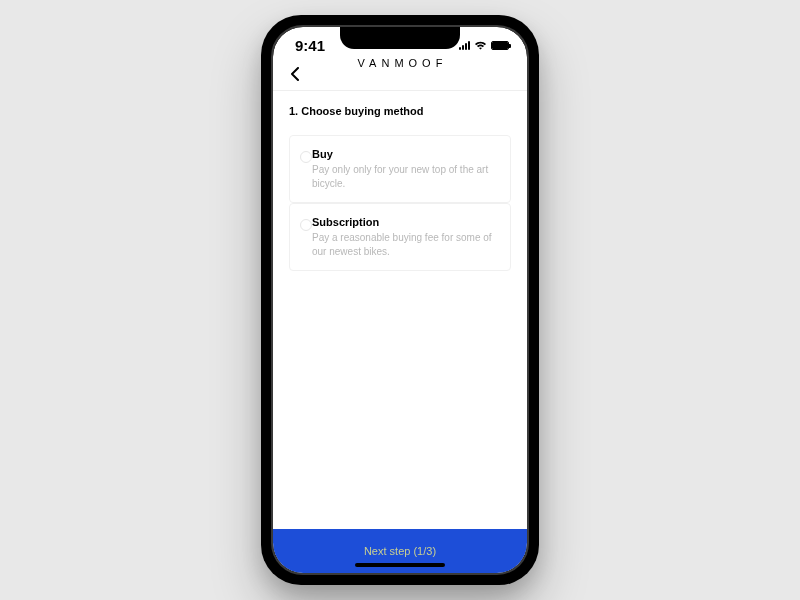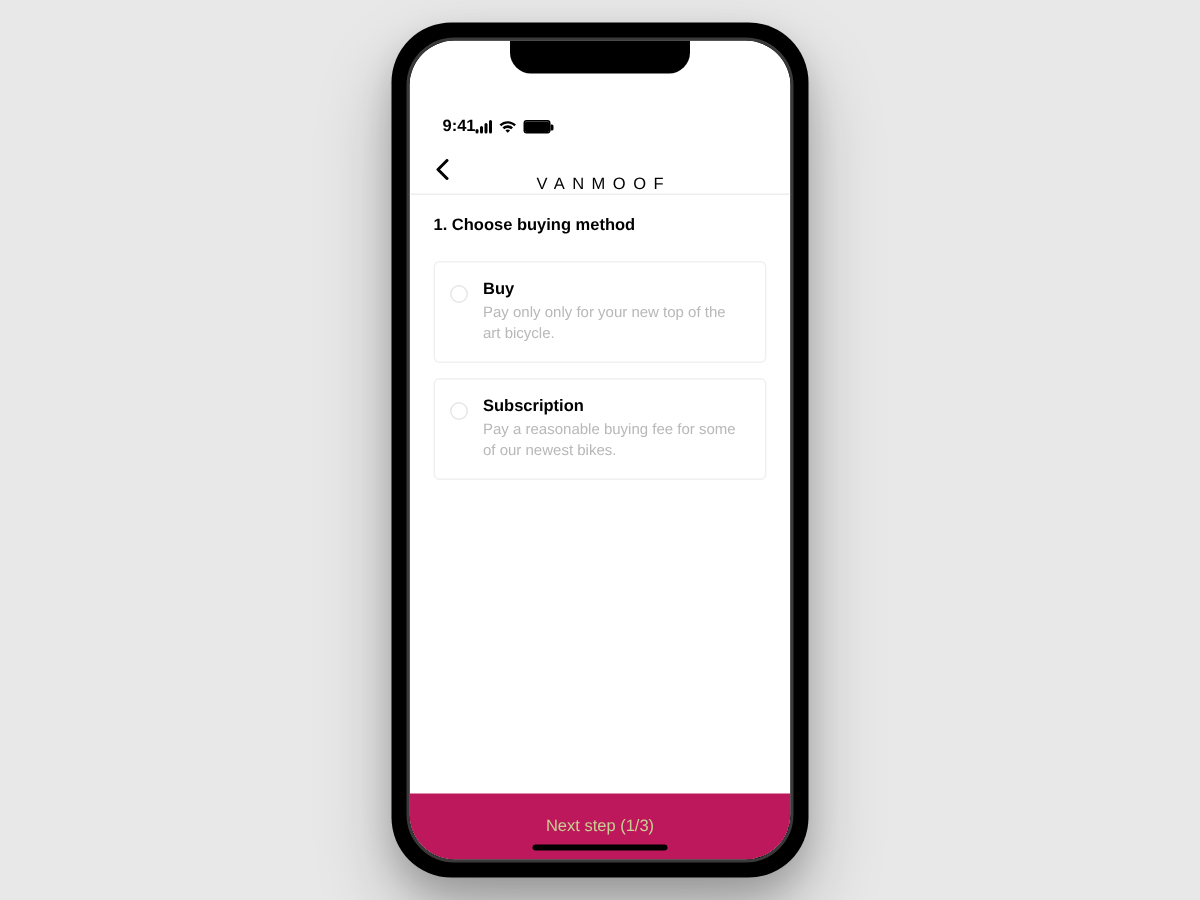--- a/index.html
+++ b/index.html
@@ -47,25 +47,25 @@
     height: 22px;
     background: #000;
     border-bottom-left-radius: 14px;
     border-bottom-right-radius: 14px;
     z-index: 10;
   }
   .statusbar {
     height: 30px;
     display: flex;
     align-items: center;
+    justify-content: space-between;
     padding: 6px 18px 0 22px;
-    font-size: 11px;
+    font-size: 15px;
     font-weight: 600;
     color: #000;
-    margin-top: 39px;
   }
   .status-right { display: flex; align-items: center; gap: 4px; }
   .signal-bars { display: flex; align-items: flex-end; gap: 1px; }
   .signal-bars span { width: 2px; background: #000; border-radius: 1px; }
   .signal-bars span:nth-child(1){height:3px}
   .signal-bars span:nth-child(2){height:5px}
   .signal-bars span:nth-child(3){height:7px}
   .signal-bars span:nth-child(4){height:9px}
   .battery {
     width: 18px; height: 9px; border: 1px solid #000; border-radius: 2px;
@@ -74,21 +74,21 @@
   .battery::after {
     content:""; position:absolute; right:-3px; top:2px; width:2px; height:4px;
     background:#000; border-radius:0 1px 1px 0;
   }
   .battery-fill { background:#000; height:100%; width:100%; border-radius:1px; }
 
   .navbar {
     height: 34px;
     border-bottom: 1px solid #eee;
     display:flex;
-    align-items:flex-end;
+    align-items:flex-start;
     justify-content:center;
     position:relative;
   }
   .back-btn {
     position:absolute; left:12px; top:50%; transform:translateY(-50%);
     width:20px; height:20px; display:flex; align-items:center; justify-content:center;
     cursor:pointer;
   }
   .brand {
     font-size: 11px;
@@ -108,42 +108,40 @@
     color:#000;
     margin-bottom: 18px;
   }
 
   .option {
     border:1px solid #f0f0f0;
     border-radius:4px;
     padding: 12px 12px 12px 10px;
     display:flex;
     align-items:flex-start;
-    gap:10px;
-    margin-bottom:10px;
     cursor:pointer;
   }
   .radio {
     width:12px; height:12px; border:1px solid #e6e6e6; border-radius:50%;
     flex-shrink:0; margin-top:3px;
   }
   .option-title {
     font-size: 11px;
     font-weight:700;
     color:#000;
     margin-bottom:3px;
   }
   .option-desc {
     font-size: 10px;
     color:#b8b8b8;
     line-height:1.35;
   }
 
   .footer {
-    background:#be185d;
+    background:#1d4ed8;
     height:44px;
     display:flex;
     align-items:center;
     justify-content:center;
     font-size:11px;
     color:#c9cf92;
     font-weight:500;
     cursor:pointer;
   }
   .home-indicator {

